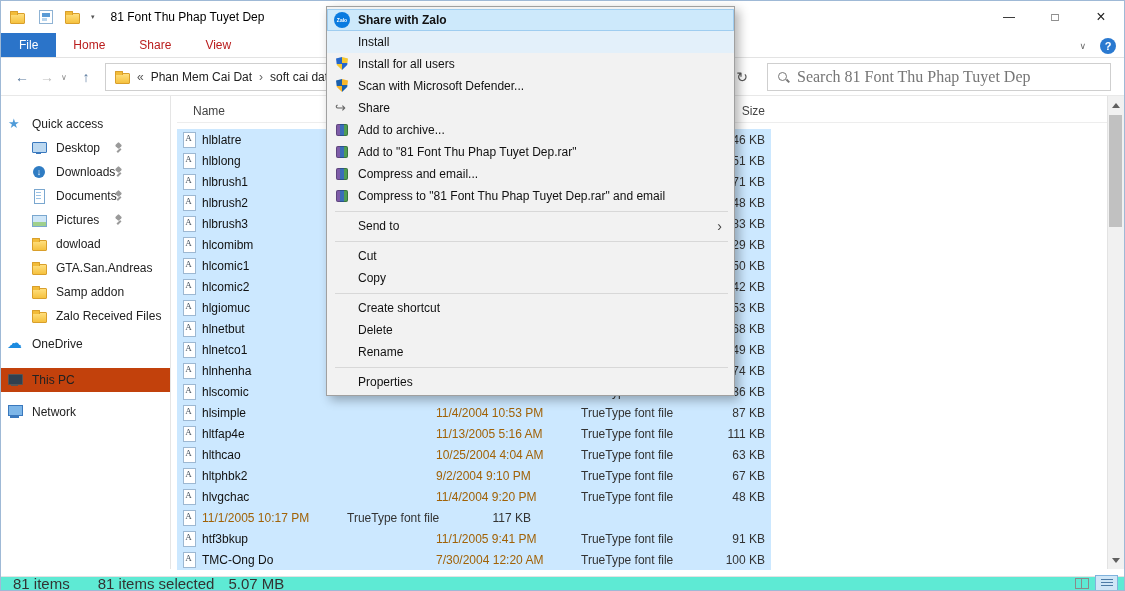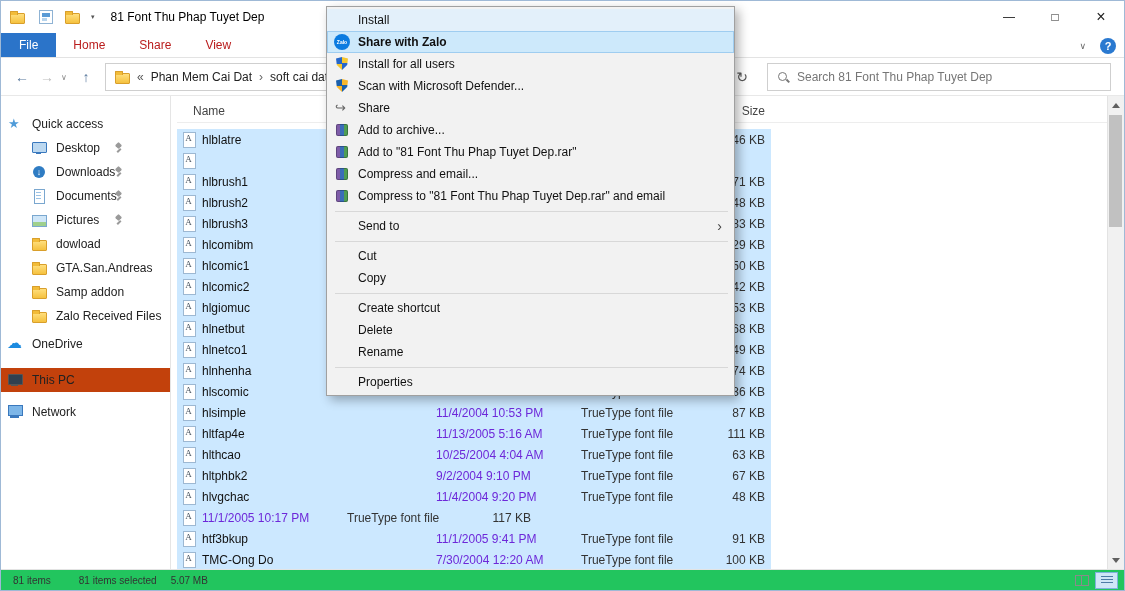--- a/index.html
+++ b/index.html
@@ -34,21 +34,21 @@
   .nav-back{left:8px;width:26px;color:#57779c}
   .nav-fwd{left:36px;width:20px;color:#bdbdbd}
   .nav-chev{left:56px;width:14px;font-size:8px;color:#888}
   .nav-up{left:72px;width:26px;color:#57779c}
   .addr{position:absolute;left:104px;top:5px;width:618px;height:28px;border:1px solid #cfcfcf;background:#fff;display:flex;align-items:center;padding-left:8px;gap:7px}
   .crumb-prefix{color:#555}
   .crumb{color:#222;white-space:nowrap}
   .crumb-sep{color:#666;font-size:12px}
   .refresh-btn{position:absolute;left:724px;top:5px;width:34px;height:28px;display:flex;align-items:center;justify-content:center;color:#555;font-size:14px}
   .searchbox{position:absolute;left:766px;top:5px;width:344px;height:28px;border:1px solid #cfcfcf;background:#fff;display:flex;align-items:center;padding-left:9px;gap:7px}
-  .search-input{border:none;outline:none;flex:1;font-family:Liberation Sans, sans-serif;font-size:12px;color:#333;background:transparent}
+  .search-input{border:none;outline:none;flex:1;font-family:Liberation Serif, serif;font-size:16px;color:#333;background:transparent}
   .search-input::placeholder{color:#767676}
   .ic-search{position:relative;width:13px;height:13px;flex:none}
   .ic-search::before{content:"";position:absolute;left:1px;top:1px;width:7px;height:7px;border:1.5px solid #777;border-radius:50%}
   .ic-search::after{content:"";position:absolute;left:9px;top:9px;width:4px;height:1.5px;background:#777;transform:rotate(45deg)}
 
   
   .sidebar{position:absolute;top:95px;left:0;width:170px;bottom:21px;background:#fff;border-right:1px solid #e5e5e5;padding-top:16px}
   .side-item{position:relative;height:24px;display:flex;align-items:center;padding-left:6px;white-space:nowrap}
   .side-item.child{padding-left:30px}
   .side-item.sel{background:#c2410c}
@@ -86,35 +86,35 @@
   .ch-name{left:16px}
   .ch-date{left:259px}
   .ch-type{left:404px}
   .ch-size{left:524px;width:64px;text-align:right}
   .rows{position:absolute;top:33px;left:0}
   .file-row{height:21px;width:594px;display:flex;align-items:center;background:#cce8ff}
   .ic-fontfile{position:relative;width:15px;height:15px;flex:none;margin-left:4px;margin-right:6px}
   .ic-fontfile::before{content:"";position:absolute;left:2px;top:0;width:11px;height:14px;background:#fff;border:1px solid #9db8d2}
   .ic-fontfile::after{content:"A";position:absolute;left:0;top:1px;width:15px;text-align:center;font-size:9px;color:#44505c;font-family:"Liberation Serif",serif}
   .fname{width:234px;color:#111;white-space:nowrap;overflow:hidden}
-  .fdate{width:145px;color:#6d28d9;white-space:nowrap}
+  .fdate{width:145px;color:#a16207;white-space:nowrap}
   .ftype{width:118px;color:#333;white-space:nowrap}
   .fsize{width:72px;text-align:right;padding-right:6px;color:#333;white-space:nowrap}
 
   
   .scroll-v{position:absolute;right:0;top:95px;width:17px;bottom:21px;background:#f1f1f1;border-left:1px solid #e3e3e3}
   .sc-arrow{position:absolute;left:0;width:16px;height:16px;display:flex;align-items:center;justify-content:center}
   .sc-up{top:1px}
   .sc-down{bottom:1px}
   .sc-up::before{content:"";border-left:4px solid transparent;border-right:4px solid transparent;border-bottom:5px solid #606060}
   .sc-down::before{content:"";border-left:4px solid transparent;border-right:4px solid transparent;border-top:5px solid #606060}
   .sc-thumb{position:absolute;left:1px;right:2px;top:19px;height:112px;background:#c1c1c1}
 
   
-  .statusbar{position:absolute;left:0;right:0;bottom:0;height:21px;background:#22c55e;border-top:1px solid #e3e3e3;display:flex;align-items:center;font-size:10px;color:#333}
+  .statusbar{position:absolute;left:0;right:0;bottom:0;height:14px;background:#5eead4;border-top:1px solid #e3e3e3;display:flex;align-items:center;font-size:15px;color:#333}
   .st{margin-left:12px}
   .st2{margin-left:28px}
   .st3{margin-left:14px}
   .view-toggles{margin-left:auto;margin-right:6px;display:flex;gap:2px}
   .vt{width:23px;height:17px;border:1px solid transparent;display:flex;align-items:center;justify-content:center}
   .vt.active{background:#cfe6f7;border-color:#7fb2dd}
   .vt-thumb::before{content:"";width:12px;height:9px;border:1px solid #8a8a8a;background:linear-gradient(90deg,transparent 0 5px,#8a8a8a 5px 6px,transparent 6px)}
   .vt-details::before{content:"";width:12px;height:9px;background:repeating-linear-gradient(#4d7ba6 0 1px,transparent 1px 3px)}
 
   
@@ -284,20 +284,21 @@
       <div class="file-row">
         <span class="ic-fontfile"></span>
         <span class="fname">hlblatre</span>
         <span class="fdate"></span>
         <span class="ftype"></span>
         <span class="fsize">46 KB</span>
       </div>
 
       <div class="file-row">
         <span class="ic-fontfile"></span>
+        <span class="fname">hlblong</span>
         <span class="fdate"></span>
         <span class="ftype"></span>
         <span class="fsize">51 KB</span>
       </div>
 
       <div class="file-row">
         <span class="ic-fontfile"></span>
         <span class="fname">hlbrush1</span>
         <span class="fdate"></span>
         <span class="ftype"></span>
@@ -460,32 +461,32 @@
   <span class="st st2">81 items selected</span>
   <span class="st st3">5.07 MB</span>
   <div class="view-toggles">
     <span class="vt vt-thumb"></span>
     <span class="vt vt-details active"></span>
   </div>
 </div>
 
 <div class="context-menu">
 
-    <div class="menu-item hl2">
-      <span class="mi-icon"></span>
-      <span class="mi-label">Install</span>
-
-    </div>
-
     <div class="menu-item hl1">
       <span class="mi-icon ic-zalo"></span>
       <span class="mi-label">Share with Zalo</span>
 
     </div>
 
+    <div class="menu-item hl2">
+      <span class="mi-icon"></span>
+      <span class="mi-label">Install</span>
+
+    </div>
+
     <div class="menu-item">
       <span class="mi-icon ic-uac"></span>
       <span class="mi-label">Install for all users</span>
 
     </div>
 
     <div class="menu-item">
       <span class="mi-icon ic-defender"></span>
       <span class="mi-label">Scan with Microsoft Defender...</span>
 

